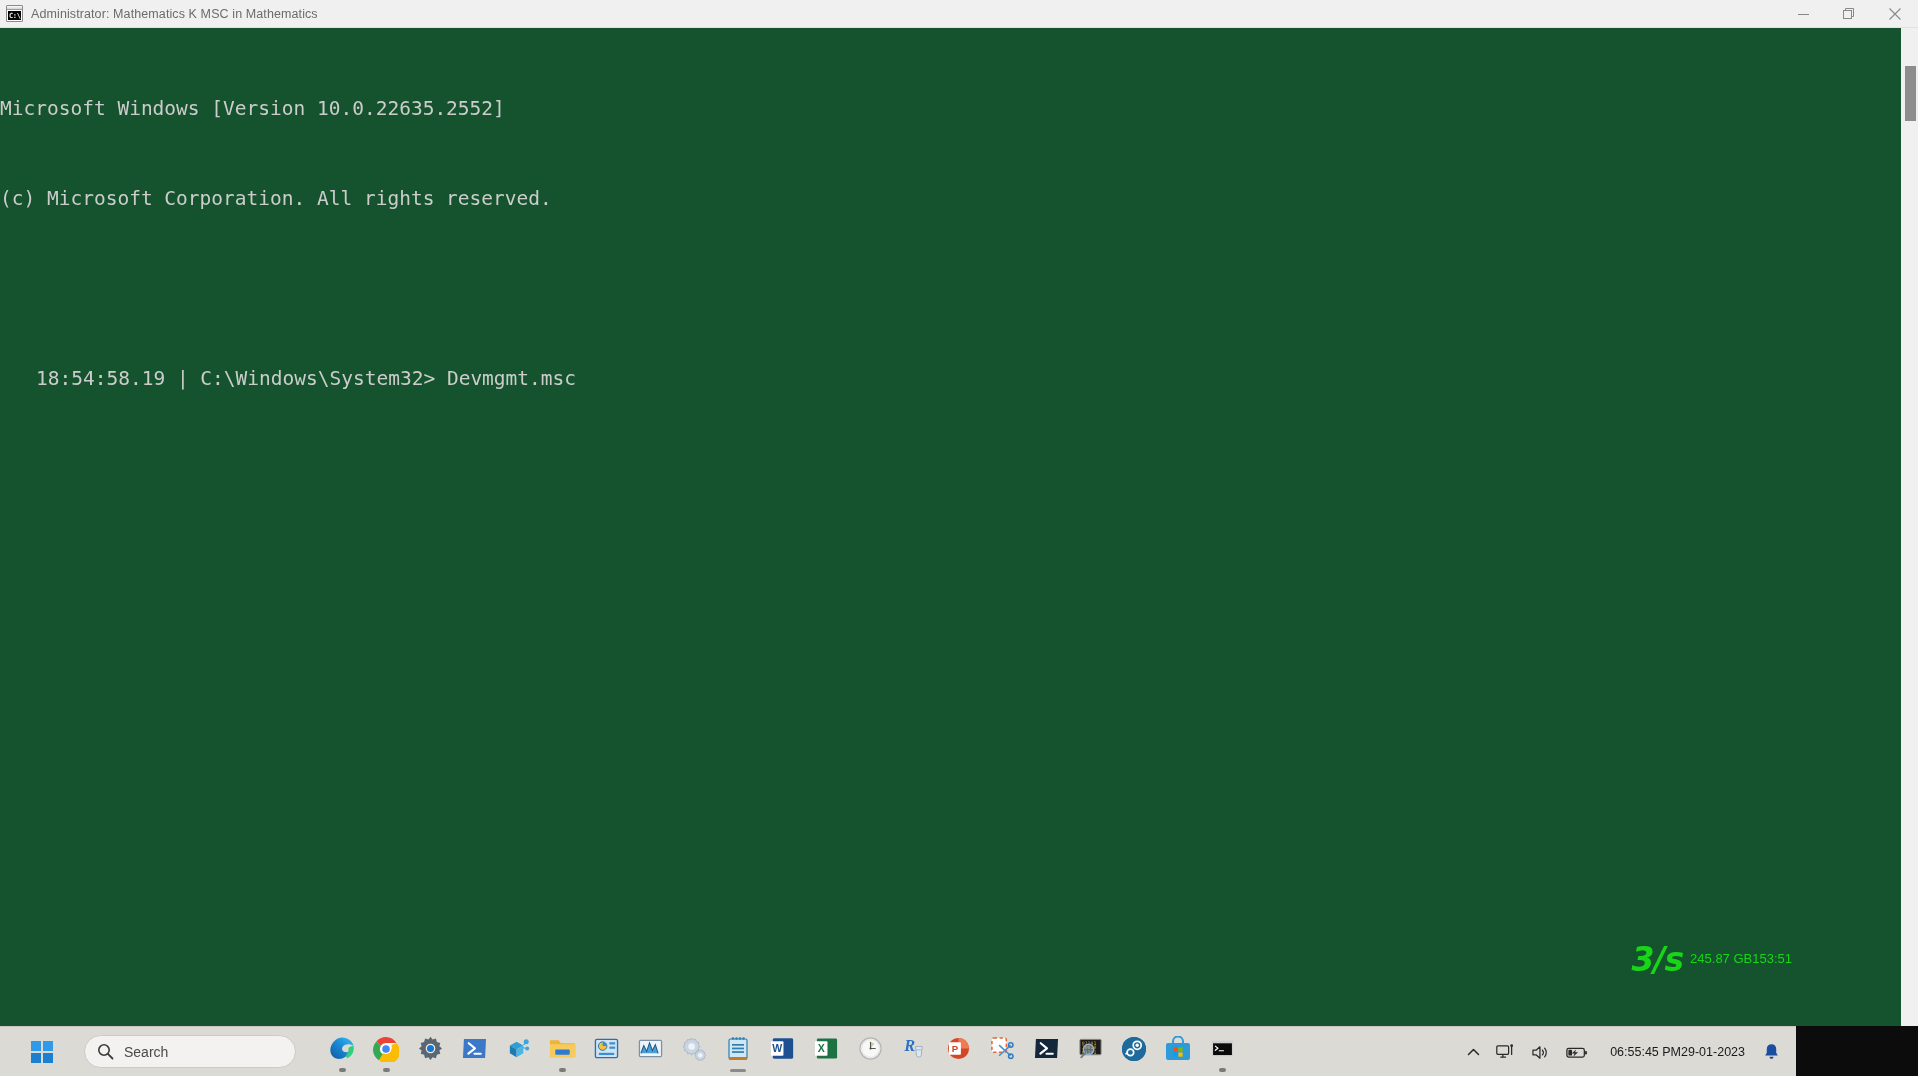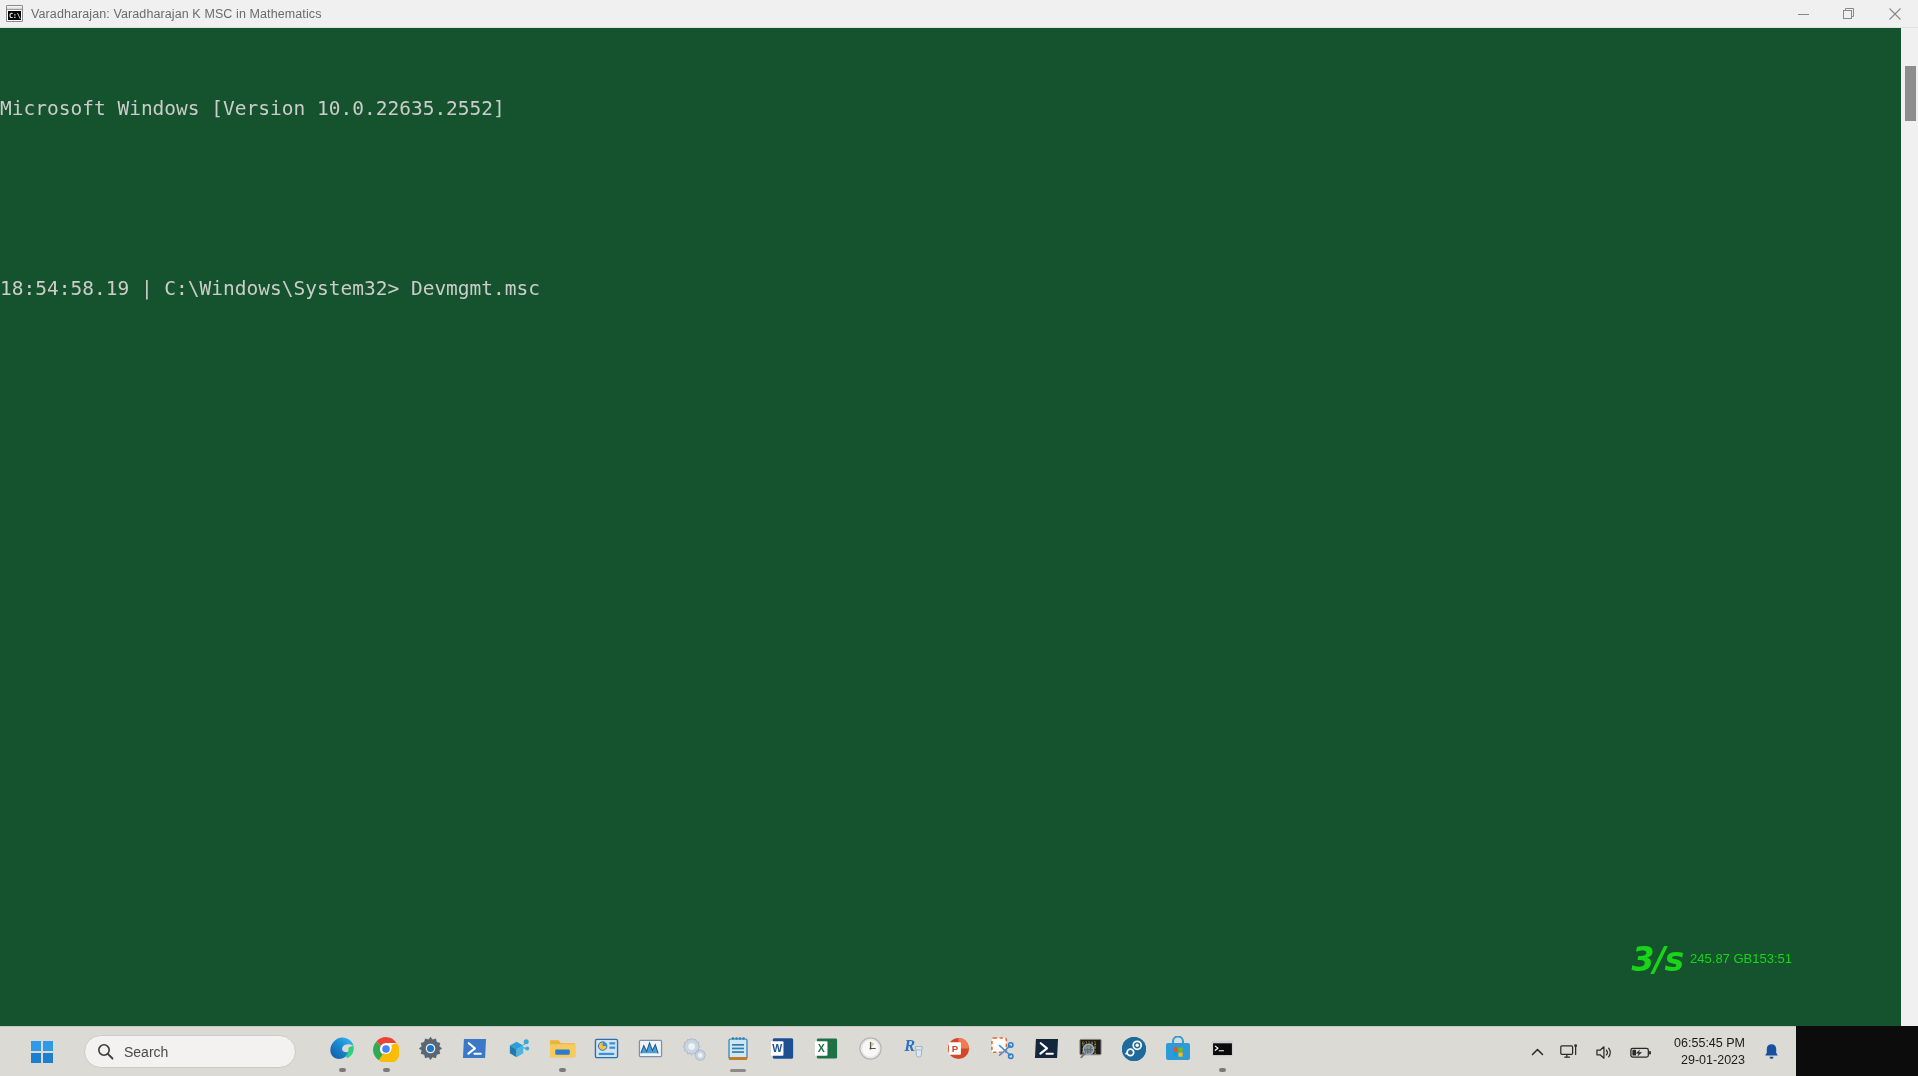--- a/index.html
+++ b/index.html
@@ -80,21 +80,21 @@
     font-family:"DejaVu Sans Mono", monospace;
     font-size:19.5px;
     line-height:30px;
     color:#cccccc;
     white-space:pre;
     position:relative;
     overflow:hidden;
   }
   .term-line { padding-left:0px; }
   .term-line.blank { height:30px; }
-  .prompt-cmd { color:#cccccc; }
+  .prompt-cmd { color:#cccccc;margin-left:36px; }
 
   
   #scrollbar {
     width:17px; flex:0 0 17px;
     background:#f0f0f0;
     position:relative;
     border-left:1px solid #f0f0f0;
   }
   #scroll-thumb {
     position:absolute;
@@ -215,21 +215,21 @@
     display:flex; align-items:center;
     padding-right:12px;
   }
   .tray-item {
     height:50px;
     display:flex; align-items:center; justify-content:center;
     padding:0 8px;
     color:#333;
   }
   #tray-clock {
-    display:flex; flex-direction:column;
+    display:flex; flex-direction:row;
     align-items:flex-end; justify-content:center;
     padding:0 10px 0 14px;
     line-height:1.35;
   }
   #tray-clock div {
     font-size:12.5px;
     color:#1a1a1a;
     white-space:nowrap;
   }
   #bell { padding-right:4px; }
@@ -237,21 +237,21 @@
 </head>
 <body>
 
 <div id="window">
 
   <div id="titlebar">
     <div id="title-icon">
       <div class="bar"></div>
       <div class="screen">C:\</div>
     </div>
-    <div id="title-text">Varadharajan:  Varadharajan K MSC in  Mathematics</div>
+    <div id="title-text">Administrator:  Mathematics K MSC in  Mathematics</div>
 
     <div id="win-controls">
       <div class="win-btn">
         <svg width="11" height="11" viewBox="0 0 11 11">
             <path d="M0 5.5 H11" stroke="currentColor" stroke-width="1"></path>
           </svg>
       </div>
       <div class="win-btn">
         <svg width="12" height="12" viewBox="0 0 12 12">
           <rect x="0.5" y="2.5" width="8" height="8" fill="none" stroke="currentColor" stroke-width="1"></rect>
@@ -262,20 +262,21 @@
         <svg width="12" height="12" viewBox="0 0 12 12">
           <path d="M0.5 0.5 L11.5 11.5 M11.5 0.5 L0.5 11.5" stroke="currentColor" stroke-width="1.1"></path>
         </svg>
       </div>
     </div>
   </div>
 
   <div id="terminal-wrap">
     <div id="terminal">
       <div class="term-line">Microsoft Windows [Version 10.0.22635.2552]</div>
+      <div class="term-line">(c) Microsoft Corporation. All rights reserved.</div>
       <div class="term-line blank"></div>
       <div class="term-line prompt-cmd">18:54:58.19 | C:\Windows\System32&gt; Devmgmt.msc</div>
     </div>
 
     <div id="scrollbar">
       <div id="scroll-thumb"></div>
     </div>
 
     <div id="speed-widget">
       <div id="speed-main">3/s</div>

